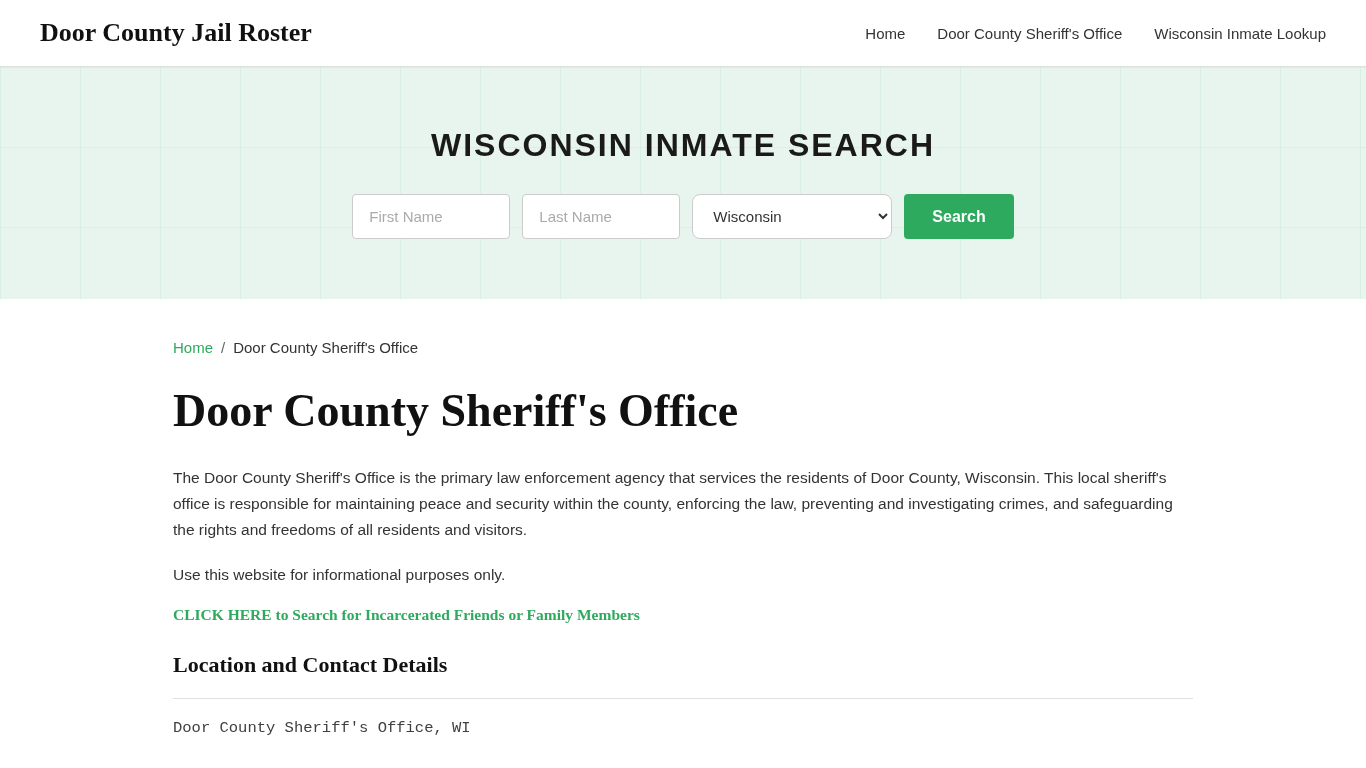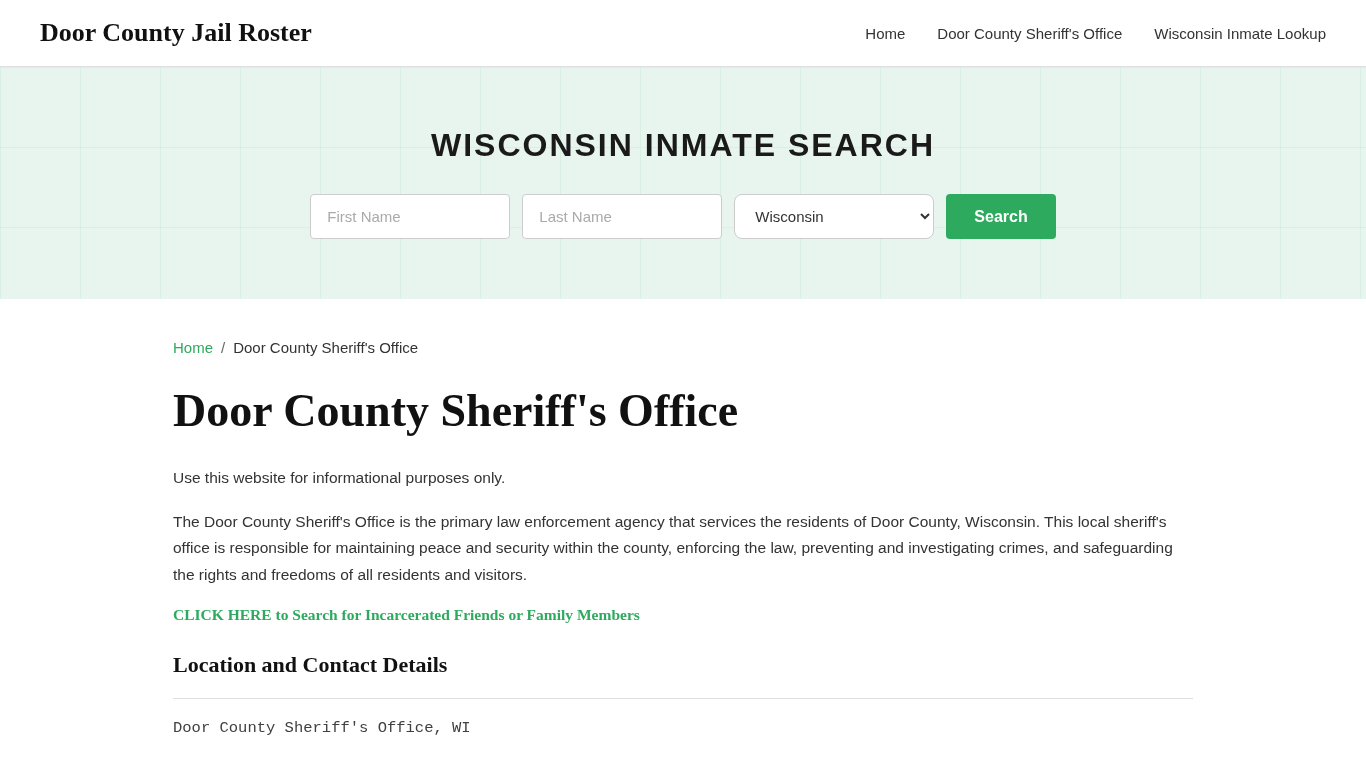--- a/index.html
+++ b/index.html
@@ -71,21 +71,21 @@
       justify-content: center;
       gap: 12px;
       flex-wrap: wrap;
     }
 
     .search-form input {
       padding: 12px 16px;
       border: 1px solid #ccc;
       border-radius: 4px;
       font-size: 15px;
-      width: 200px;
+      width: 158px;
       color: #a21caf;
       background: #fff;
       font-family: Arial, sans-serif;
     }
 
     .search-form input::placeholder {
       color: #aaa;
     }
 
     .search-form select {
@@ -221,24 +221,24 @@
 <div class="main-content">
 
   <div class="breadcrumb">
     <a href="#">Home</a>
     <span class="separator">/</span>
     <span class="current">Door County Sheriff's Office</span>
   </div>
 
   <h1 class="page-heading">Door County Sheriff's Office</h1>
 
+  <p class="body-text">The Door County Sheriff's Office is the primary law enforcement agency that services the residents of Door County, Wisconsin. This local sheriff's office is responsible for maintaining peace and security within the county, enforcing the law, preventing and investigating crimes, and safeguarding the rights and freedoms of all residents and visitors.</p>
+
   <p class="body-text">Use this website for informational purposes only.</p>
 
-  <p class="body-text">The Door County Sheriff's Office is the primary law enforcement agency that services the residents of Door County, Wisconsin. This local sheriff's office is responsible for maintaining peace and security within the county, enforcing the law, preventing and investigating crimes, and safeguarding the rights and freedoms of all residents and visitors.</p>
-
   <a href="#" class="cta-link">CLICK HERE to Search for Incarcerated Friends or Family Members</a>
 
   <h2 class="section-heading">Location and Contact Details</h2>
 
   <hr class="divider">
 
   <p class="contact-text">Door County Sheriff's Office, WI</p>
 
 </div>
 

